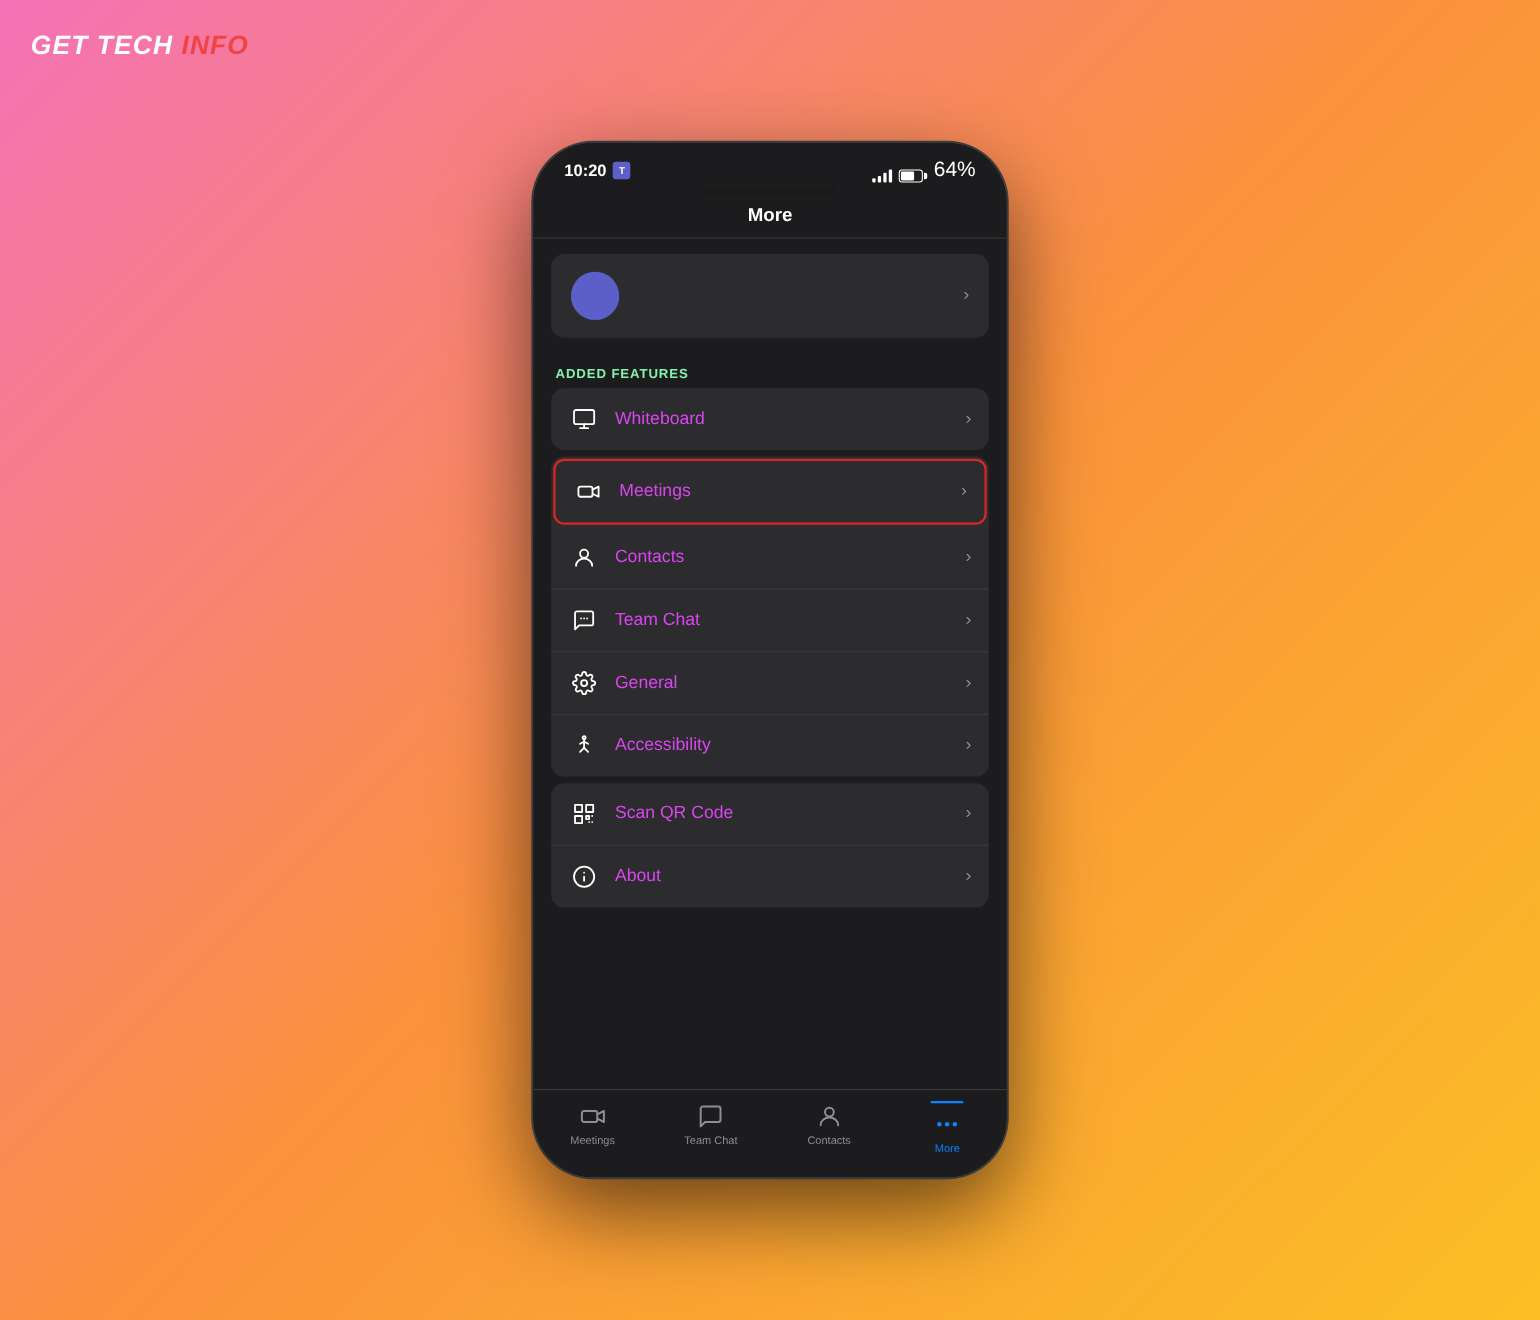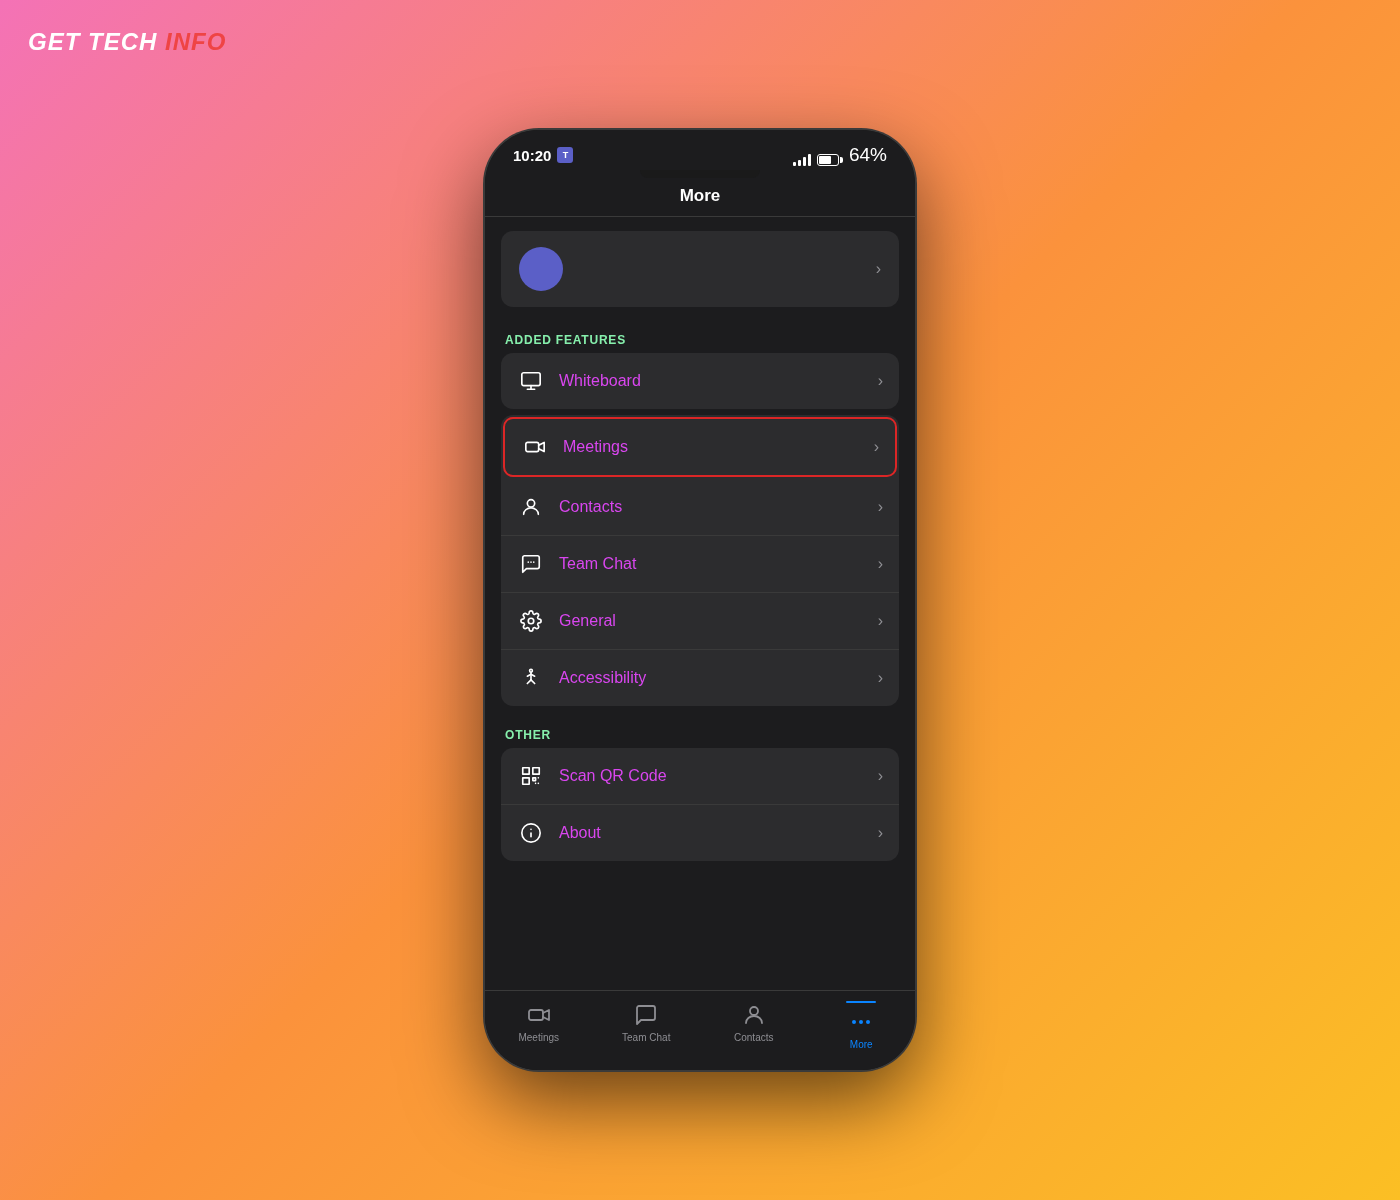--- a/index.html
+++ b/index.html
@@ -450,21 +450,20 @@
               <polyline points="8 10 12 8 16 10"></polyline>
               <line x1="8" y1="18" x2="12" y2="14"></line>
               <line x1="16" y1="18" x2="12" y2="14"></line>
             </svg>
           </div>
           <span class="menu-label">Accessibility</span>
           <span class="menu-chevron">›</span>
         </div>
       </div>
 
-      <div class="section-header">OTHER</div>
       <div class="menu-group">
 
         <div class="menu-item">
           <div class="menu-icon">
             <svg viewBox="0 0 24 24" fill="none" stroke="currentColor" stroke-width="1.8" stroke-linecap="round" stroke-linejoin="round">
               <rect x="3" y="3" width="7" height="7"></rect>
               <rect x="14" y="3" width="7" height="7"></rect>
               <rect x="3" y="14" width="7" height="7"></rect>
               <rect x="14" y="14" width="3" height="3"></rect>
               <line x1="20" y1="14" x2="20" y2="14"></line>

